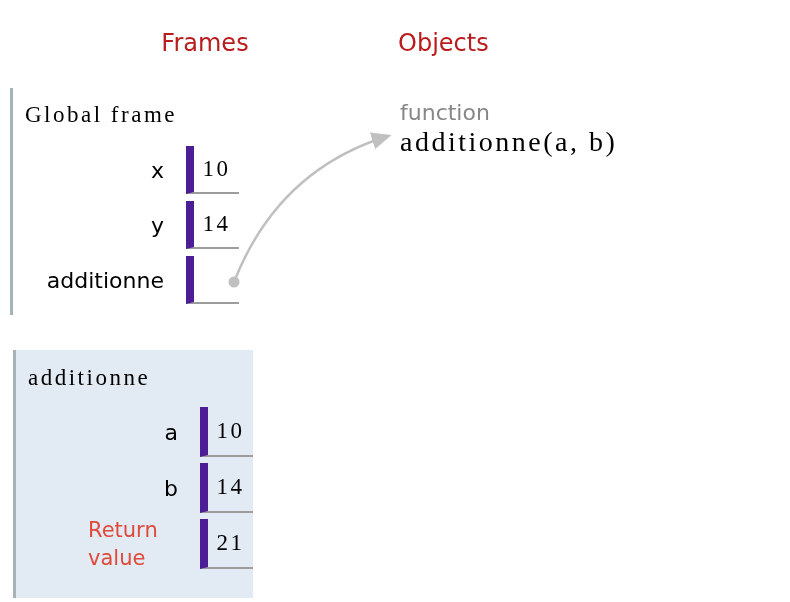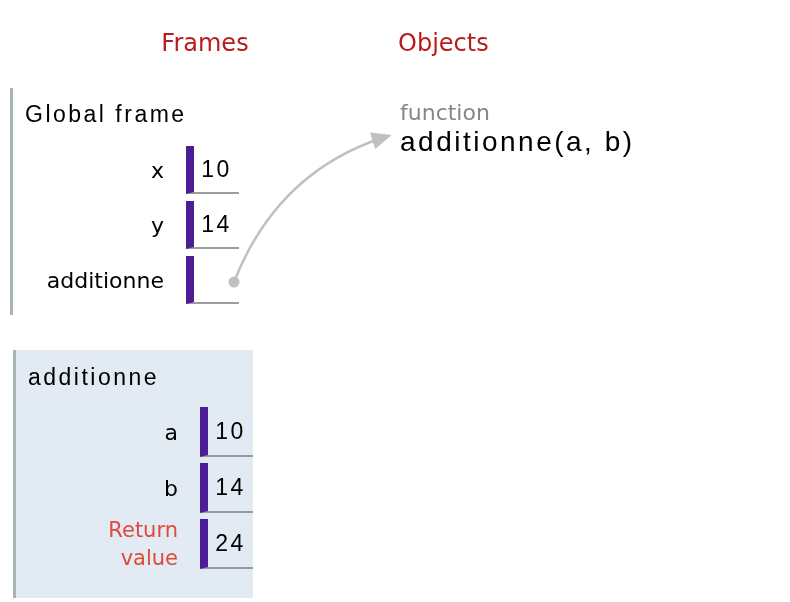--- a/index.html
+++ b/index.html
@@ -1,20 +1,20 @@
 <!DOCTYPE html>
 <html><head>
 <meta charset="utf-8">
 <style>
   html,body { margin:0; padding:0; }
   body {
     width:790px; height:602px; position:relative; overflow:hidden;
     background:#ffffff; font-family:"DejaVu Sans", sans-serif; color:#000;
   }
-  .mono { font-family:Liberation Sans, sans-serif; letter-spacing:2.5px; }
+  .mono { font-family:Liberation Serif, serif; letter-spacing:2.5px; }
 
   
   .col-header { position:absolute; top:29px; font-size:24px; color:#b91c1c; }
   .col-header.frames  { left:130px; width:150px; text-align:center; }
   .col-header.objects { left:398px; }
 
   
   .frame { position:absolute; box-sizing:border-box; }
   .frame.global {
     left:10px; top:88px; width:229px; height:227px;
@@ -34,21 +34,21 @@
   .var-row { display:flex; align-items:stretch; height:48px; margin-bottom:7px; }
   .frame.highlighted .var-row { height:50px; margin-bottom:6px; }
   .var-row.retval-row { height:70px; margin-bottom:0; }
 
   .var-name {
     flex:1; display:flex; align-items:center; justify-content:flex-end;
     padding-right:22px; font-size:22px; color:#000; white-space:nowrap;
   }
   .var-row.retval-row .var-name { white-space:normal; }
   .retval-label {
-    display:inline-block; width:90px; text-align:right;
+    display:inline-block; width:90px; 
     color:#e04a3a; font-size:21px; line-height:28px;
   }
   .var-value {
     width:45px; box-sizing:content-box;
     border-left:8px solid #4c1d95; border-bottom:2px solid #9c9c9c;
     display:flex; align-items:center; justify-content:center;
     font-size:23px; color:#000;
   }
 
   
@@ -91,21 +91,21 @@
       <div class="var-value mono">10</div>
     </div>
     <div class="var-row">
       <div class="var-name">b</div>
       <div class="var-value mono">14</div>
     </div>
     <div class="var-row retval-row">
       <div class="var-name">
         <span class="retval-label">Return value</span>
       </div>
-      <div class="var-value mono">24</div>
+      <div class="var-value mono">21</div>
     </div>
   </div>
 </div>
 
 <div class="heap-object">
   <div class="type-label">function</div>
   <div class="object-repr mono">additionne(a, b)</div>
 </div>
 
 <svg class="arrow-layer" viewBox="0 0 790 602" xmlns="http://www.w3.org/2000/svg">

